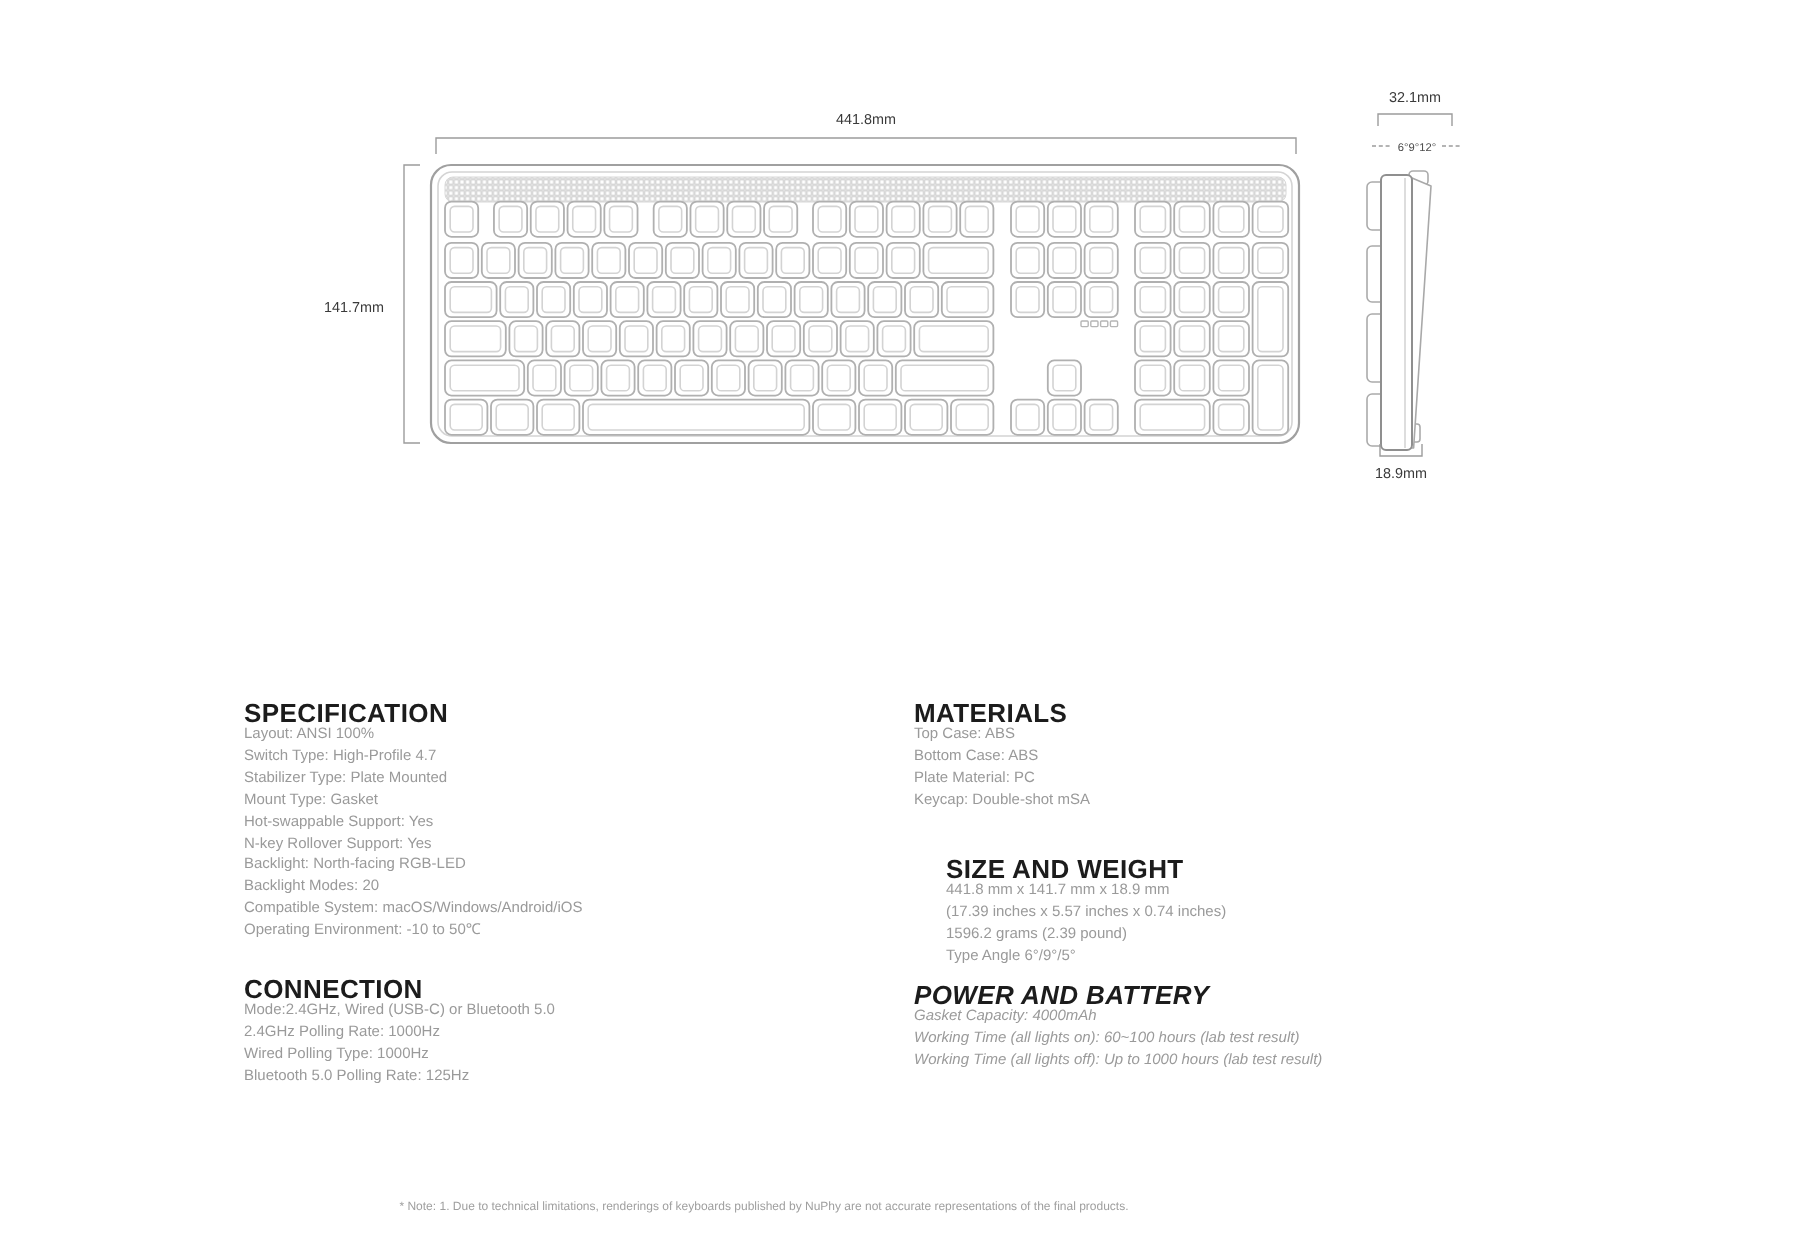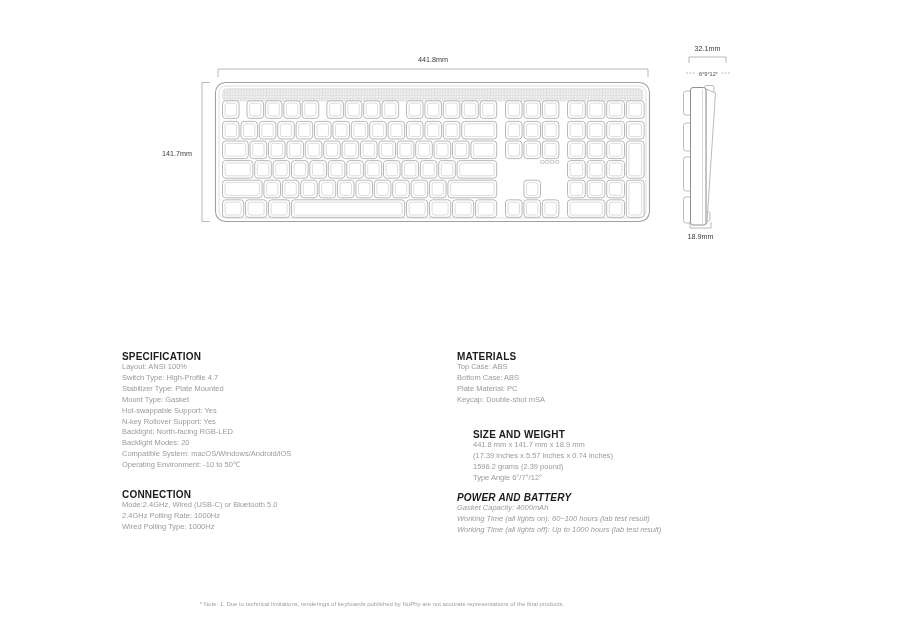--- a/index.html
+++ b/index.html
@@ -1,20 +1,20 @@
 <!DOCTYPE html>
 <html><head>
 <meta charset="utf-8">
 <style>
   html,body{margin:0;padding:0;background:#fff;}
   body{width:900px;height:617px;font-family:"Liberation Sans",sans-serif;}
   .sheet{position:relative;width:900px;height:617px;background:#fff;overflow:hidden;}
   .diagram-svg{position:absolute;left:0;top:0;}
   .spec-section{position:absolute;width:330px;}
-  .spec-section h3{margin:0;font-size:10px;line-height:11px;font-weight:700;color:#1c1c1c;letter-spacing:.2px;}
+  .spec-section h3{margin:0;font-size:13px;line-height:11px;font-weight:700;color:#1c1c1c;letter-spacing:.2px;}
   .spec-section .line{font-size:7.5px;line-height:10.9px;color:#9a9a9a;white-space:nowrap;}
   .footnote{position:absolute;left:122px;top:601px;width:520px;text-align:center;font-size:6px;color:#9f9f9f;}
   svg text{font-family:"Liberation Sans",sans-serif;}
   .dim-label{font-size:7.2px;fill:#3a3a3a;}
   .dim-label-small{font-size:5.6px;fill:#4a4a4a;}
 </style>
 </head>
 <body>
 
 <div class="sheet">
@@ -525,40 +525,41 @@
         <div class="line">Operating Environment: -10 to 50℃</div>
       </div>
   </section>
 
   <section class="spec-section" style="left:122px;top:489px;">
     <h3>CONNECTION</h3>
     <div>
         <div class="line">Mode:2.4GHz, Wired (USB-C) or Bluetooth 5.0</div>
         <div class="line">2.4GHz Polling Rate: 1000Hz</div>
         <div class="line">Wired Polling Type: 1000Hz</div>
+        <div class="line">Bluetooth 5.0 Polling Rate: 125Hz</div>
       </div>
   </section>
 
   <section class="spec-section" style="left:457px;top:351px;">
     <h3>MATERIALS</h3>
     <div>
         <div class="line">Top Case: ABS</div>
         <div class="line">Bottom Case: ABS</div>
         <div class="line">Plate Material: PC</div>
         <div class="line">Keycap: Double-shot mSA</div>
       </div>
   </section>
 
   <section class="spec-section" style="left:457px;top:429px;margin-left:16px;">
     <h3>SIZE AND WEIGHT</h3>
     <div>
         <div class="line">441.8 mm x 141.7 mm x 18.9 mm</div>
         <div class="line">(17.39 inches x 5.57 inches x 0.74 inches)</div>
         <div class="line">1596.2 grams (2.39 pound)</div>
-        <div class="line">Type Angle 6°/7°/12°</div>
+        <div class="line">Type Angle 6°/9°/5°</div>
       </div>
   </section>
 
   <section class="spec-section" style="left:457px;top:492px;font-style:italic;">
     <h3>POWER AND BATTERY</h3>
     <div>
         <div class="line">Gasket Capacity: 4000mAh</div>
         <div class="line">Working Time (all lights on): 60~100 hours (lab test result)</div>
         <div class="line">Working Time (all lights off): Up to 1000 hours (lab test result)</div>
       </div>

